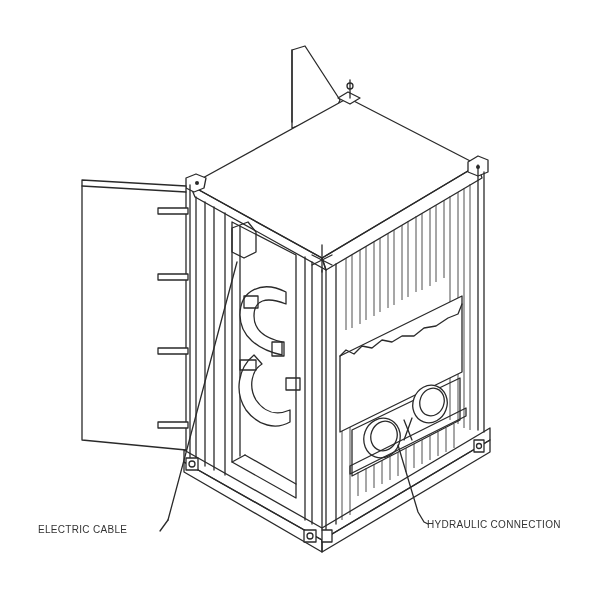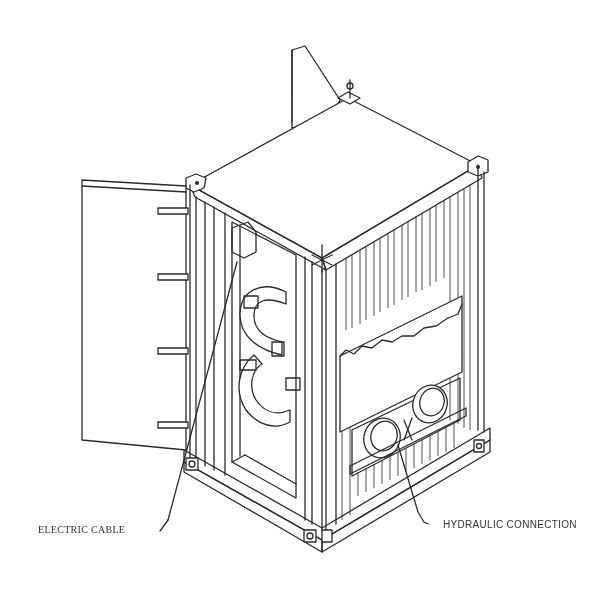--- a/index.html
+++ b/index.html
@@ -10,22 +10,22 @@
   .ln-thin { fill: none; stroke: #3a3a3a; stroke-width: 0.9; }
   .fillw { fill: #ffffff; stroke: #2a2a2a; stroke-width: 1.3; stroke-linejoin: round; }
   .label {
     position: absolute;
     font-family: "Liberation Sans", sans-serif;
     font-size: 10px;
     letter-spacing: 0.3px;
     color: #333333;
     white-space: nowrap;
   }
-  #lbl-electric { left: 38px; top: 524px; font-family: Liberation Serif, serif; }
-  #lbl-hydraulic { left: 427px; top: 519px; margin-left: 16px; }
+  #lbl-electric { left: 38px; top: 524px; }
+  #lbl-hydraulic { left: 427px; top: 519px; }
 </style>
 </head>
 <body>
 
 <div class="canvas">
 <svg width="600" height="600" viewBox="0 0 600 600">
 
   <g>
     <polygon class="fillw" points="292,50 305,46 340,100 335,112 292,128"></polygon>
     <line class="ln" x1="292" y1="50" x2="292" y2="122"></line>

